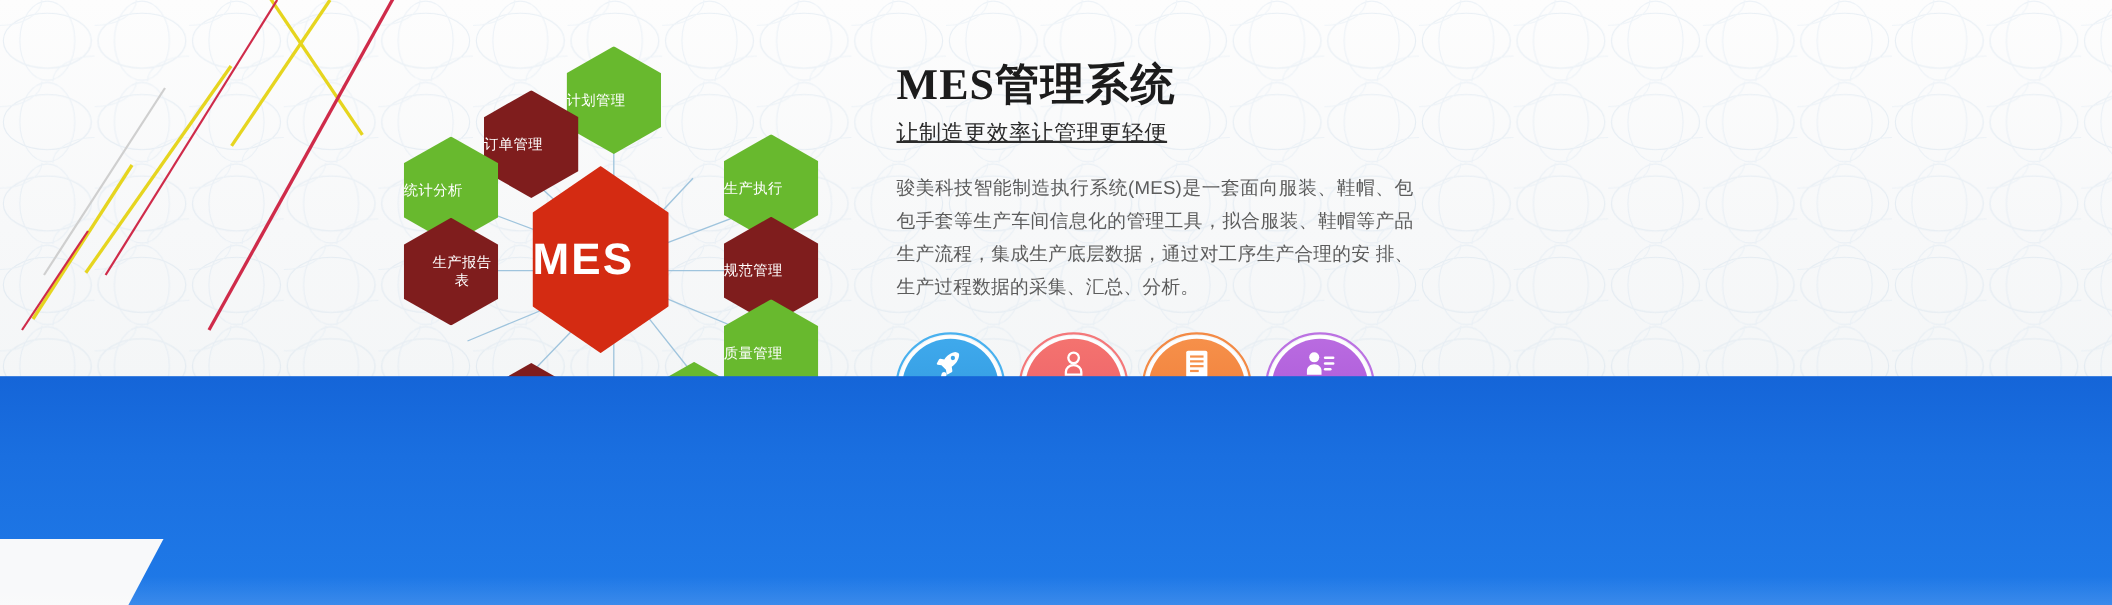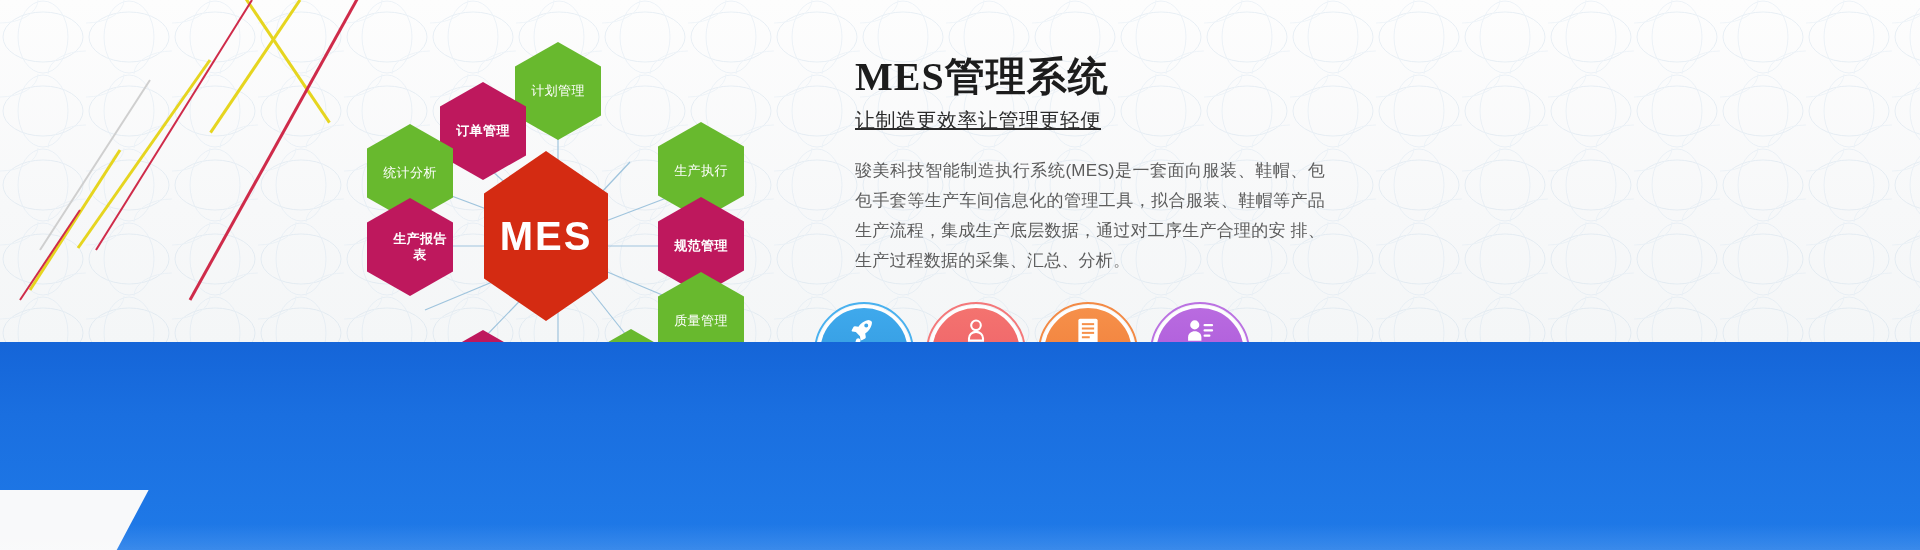--- a/index.html
+++ b/index.html
@@ -39,32 +39,32 @@
     opacity:.55;
   }
   
   .diag{ position:absolute; transform-origin:0 0; }
   
   #hexwrap{ position:absolute; left:330px; top:10px; width:470px; height:430px; }
   .hex{
     position:absolute;
     width:86px; height:98px;
     clip-path:polygon(50% 0%,100% 25%,100% 75%,50% 100%,0% 75%,0% 25%);
-    display:flex; align-items:center; justify-content:center;
+    display:flex; align-items:center; justify-content:flex-start;
     color:#fff; font-size:13px; line-height:1.25; text-align:center;
     letter-spacing:.4px;
   }
   .hex.green{ background:#68b92e; }
-  .hex.blue{ background:#be185d;font-weight:bold; }
+  .hex.blue{ background:#7f1d1d; }
   .hex.center{
     width:124px; height:170px; background:#d42b12;
     font-size:40px; font-weight:bold; letter-spacing:2px;
   }
   
-  #right{ position:absolute; left:815px; top:55px; width:470px;margin-left:40px; }
+  #right{ position:absolute; left:815px; top:55px; width:470px; }
   #title{
     font-family:"Liberation Serif","DejaVu Serif",serif;
     font-size:40px; font-weight:bold; color:#1c1c1c; letter-spacing:1px;
     line-height:1.1;
   }
   #subtitle{
     margin-top:8px; font-size:20px; color:#2b2b2b; letter-spacing:.5px;text-decoration:underline;
   }
   #para{
     margin-top:22px; font-size:17px; line-height:30px; color:#5c5c5c;

